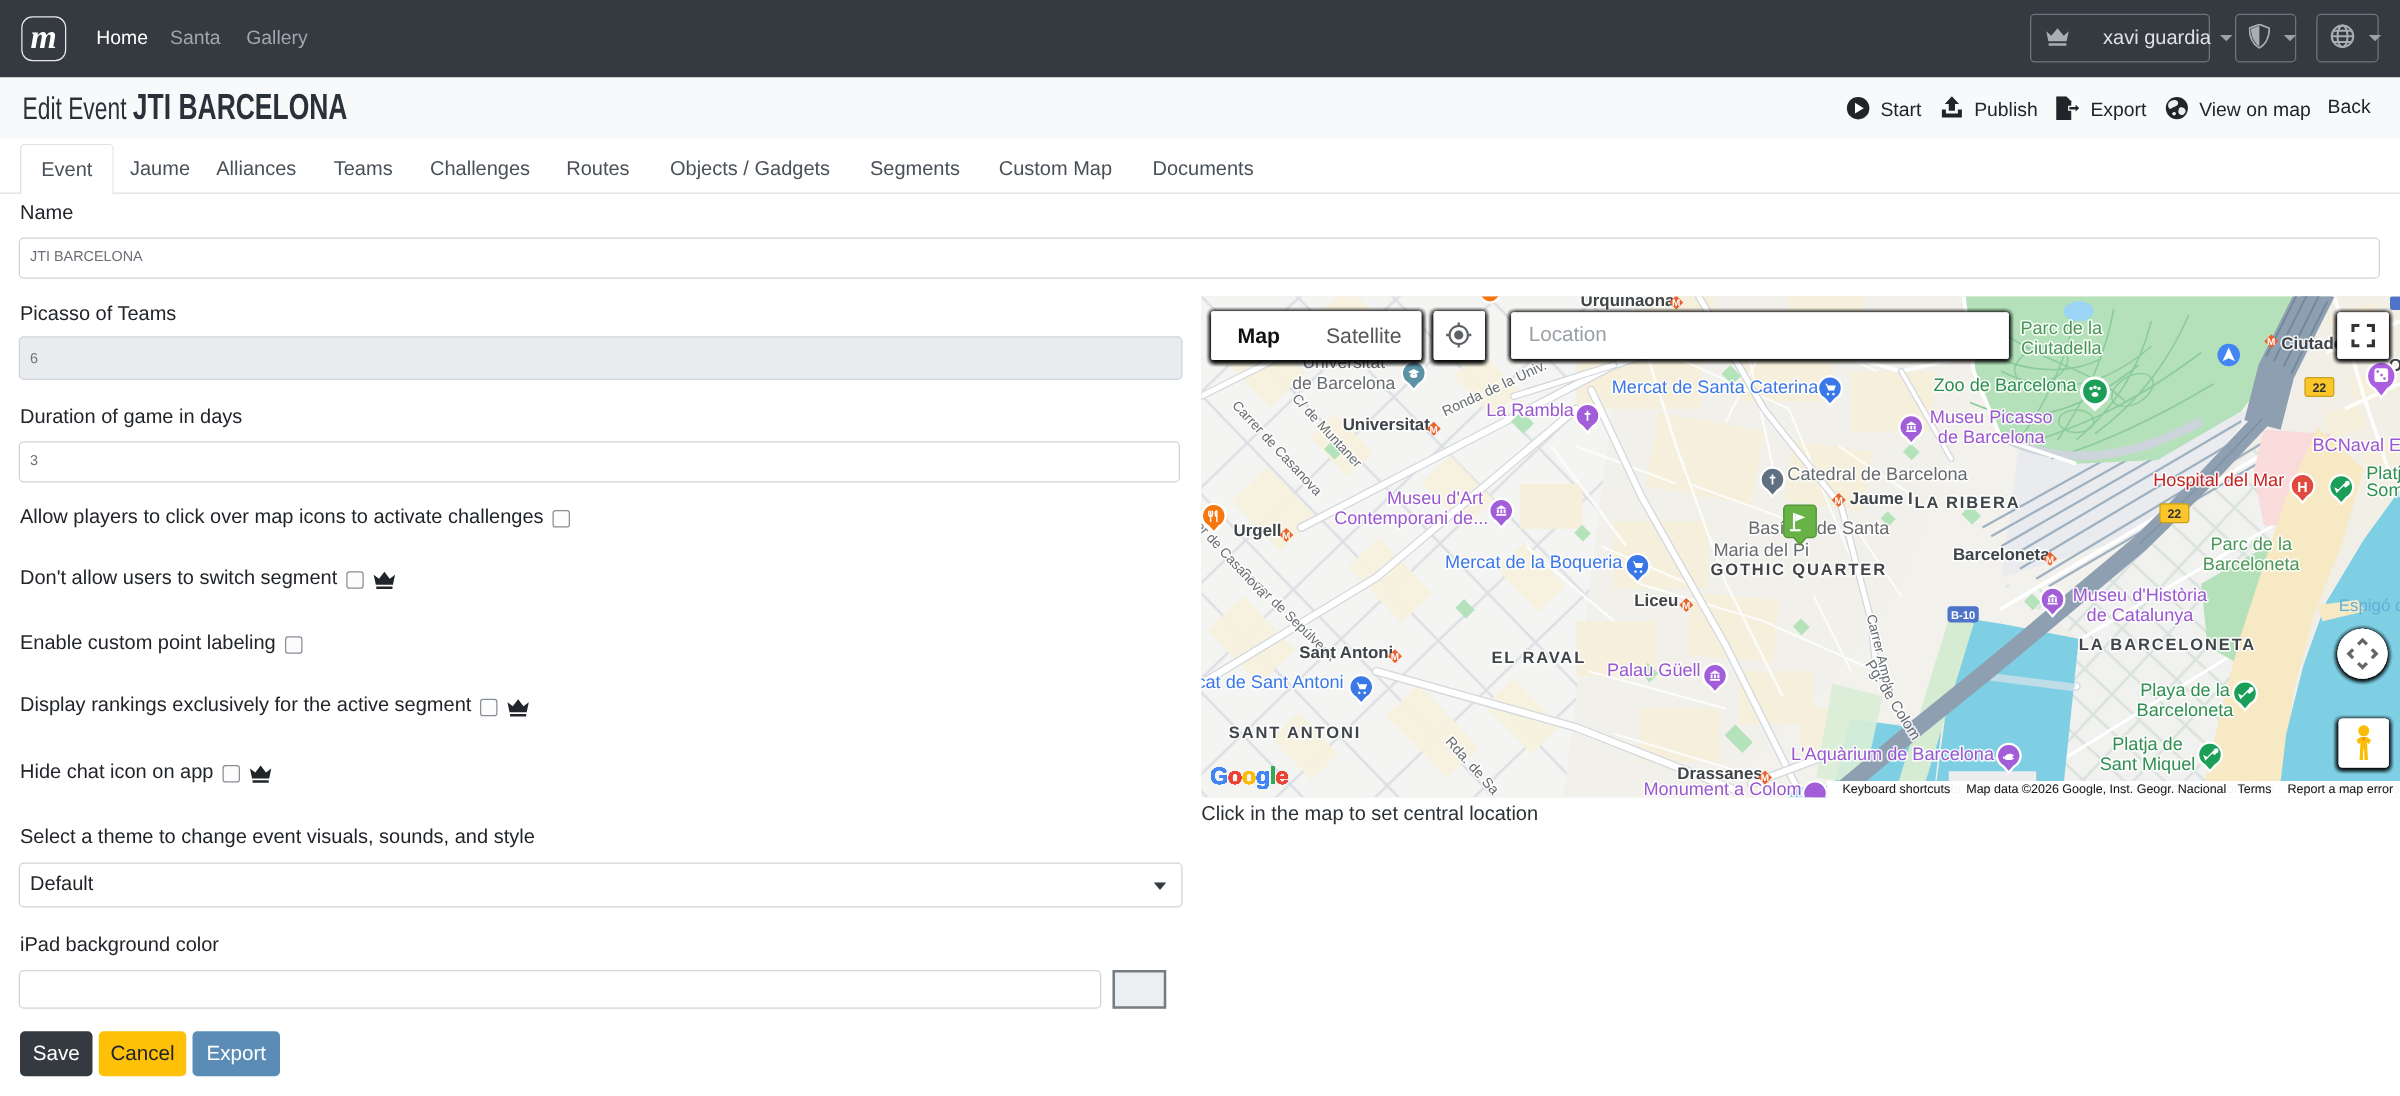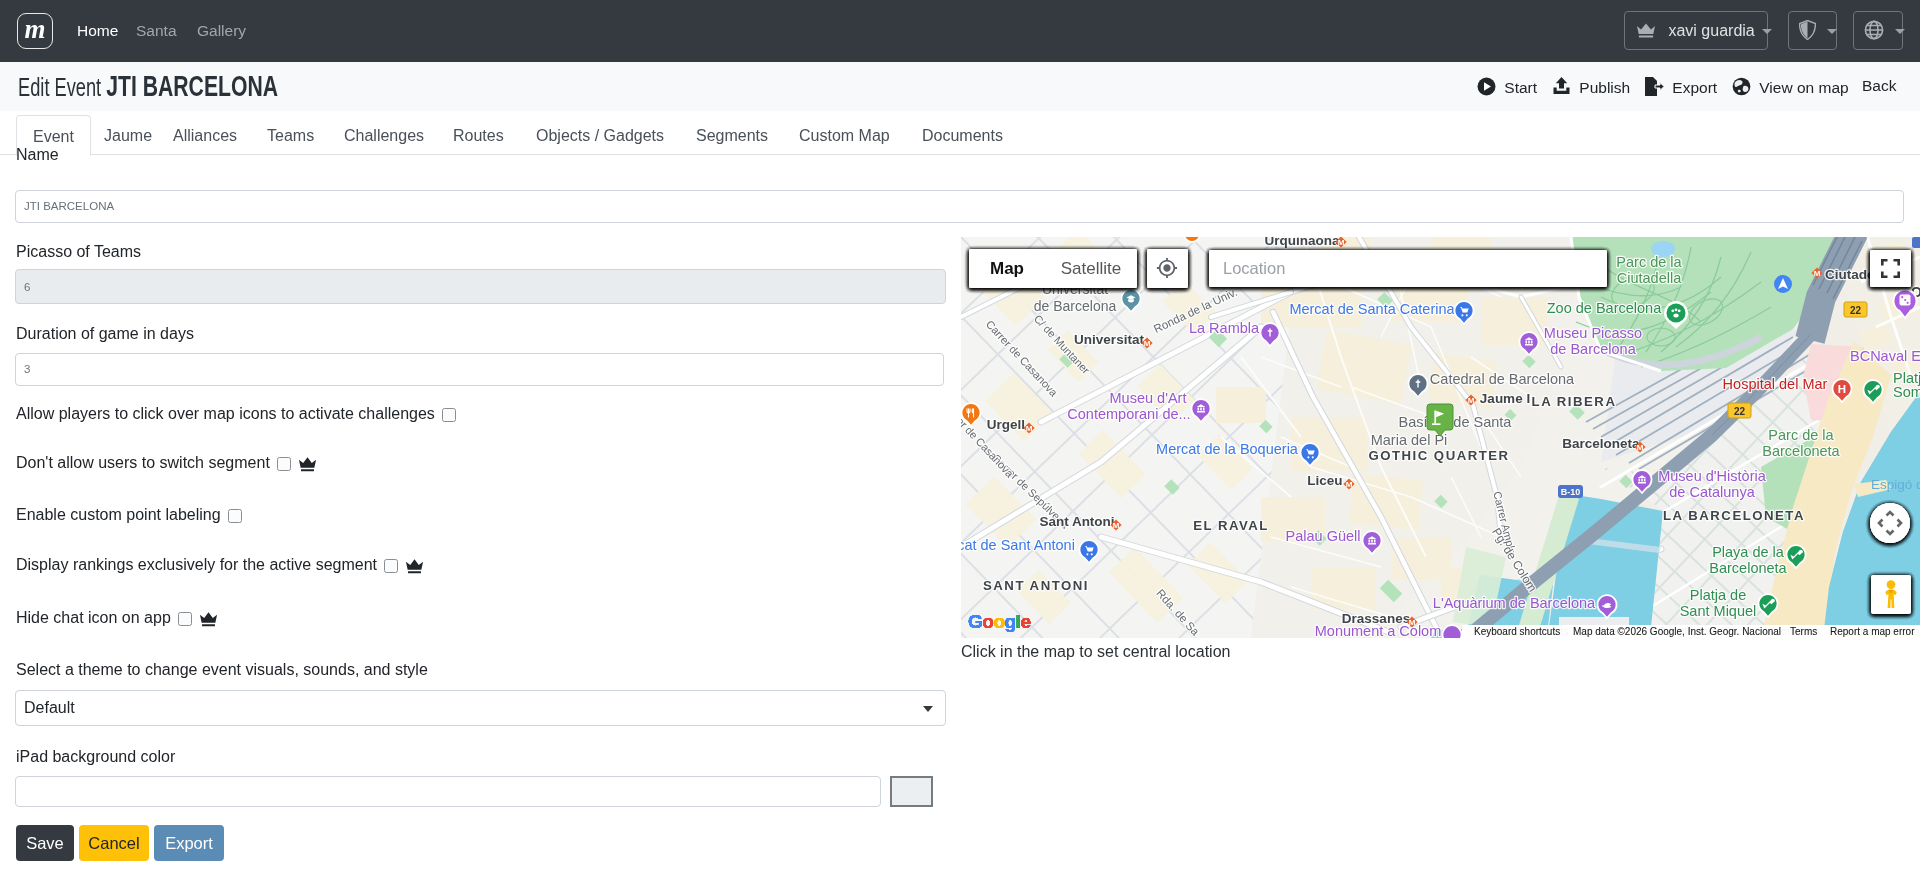--- a/index.html
+++ b/index.html
@@ -49,21 +49,21 @@
 
   <div id="navbar">
     <div id="brand"><span>m</span></div>
     <div class="navlink" style="left:77px; color:#fff;">Home</div>
     <div class="navlink" style="left:136px; color:#9fa6ad;">Santa</div>
     <div class="navlink" style="left:197px; color:#9fa6ad;">Gallery</div>
     <div class="nbtn" style="left:1624px; width:144px; padding:0 0 0 11px;">
       <svg width="20" height="16" viewBox="0 0 20 16" style="vertical-align:-2px">
           <path d="M1 4 L5 7.5 L10 1.5 L15 7.5 L19 4 L17.3 12 L2.7 12 Z M2.9 13.5 h14.2 v2 H2.9 Z" fill="#a9aeb3"></path>
         </svg>
-      <span style="margin-left:8px;">xavi guardia</span><span class="caret"></span>
+      <span style="margin-left:22px;">xavi guardia</span><span class="caret"></span>
     </div>
     <div class="nbtn" style="left:1788px; width:49px; padding:0 0 0 10px;">
       <svg width="17" height="20" viewBox="0 0 17 20" style="vertical-align:-4px">
           <path d="M8.5 0.5 L16.5 3.5 C16.5 10 14 16 8.5 19.5 C3 16 0.5 10 0.5 3.5 Z" fill="none" stroke="#a9aeb3" stroke-width="1.4"></path>
           <path d="M8.5 1.6 L8.5 18.2 C4 15 2 10 1.8 4.2 Z" fill="#a9aeb3"></path>
         </svg>
       <span class="caret"></span>
     </div>
     <div class="nbtn" style="left:1853px; width:50px; padding:0 0 0 10px;">
       <svg width="20" height="20" viewBox="0 0 20 20" style="vertical-align:-4px">
@@ -115,21 +115,21 @@
     <div class="tab" style="left:157px;">Alliances</div>
     <div class="tab" style="left:251px;">Teams</div>
     <div class="tab" style="left:328px;">Challenges</div>
     <div class="tab" style="left:437px;">Routes</div>
     <div class="tab" style="left:520px;">Objects / Gadgets</div>
     <div class="tab" style="left:680px;">Segments</div>
     <div class="tab" style="left:783px;">Custom Map</div>
     <div class="tab" style="left:906px;">Documents</div>
   </div>
 
-  <div class="lbl" style="left:16px; top:146px;">Name</div>
+  <div class="lbl" style="left:16px; top:162px;">Name</div>
   <div class="inp" style="left:15px; top:190px; width:1889px; height:33px;">JTI BARCELONA</div>
 
   <div class="lbl" style="left:16px; top:243px;">Picasso of Teams</div>
   <div class="inp" style="left:15px; top:269px; width:931px; height:35px; background:#e9ecef; color:#6c757d; line-height:34px;">6</div>
 
   <div class="lbl" style="left:16px; top:325px;">Duration of game in days</div>
   <div class="inp" style="left:15px; top:353px; width:929px; height:33px; color:#6c757d;">3</div>
 
   <div class="cbrow lbl" style="left:16px; top:405px;">
       <span>Allow players to click over map icons to activate challenges</span>

